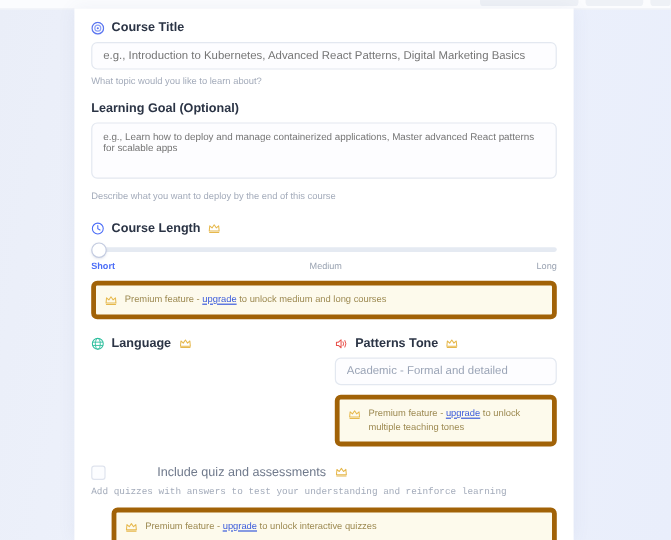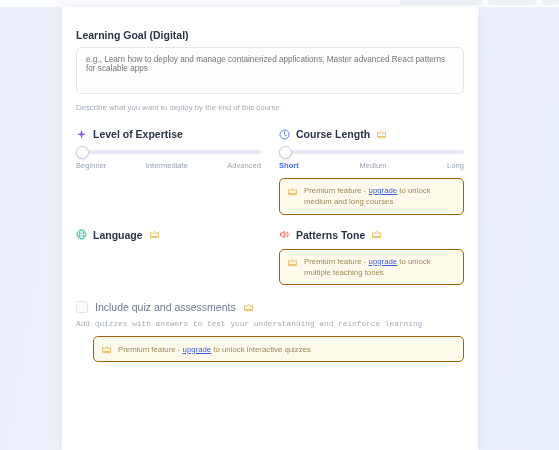--- a/index.html
+++ b/index.html
@@ -103,166 +103,162 @@
   .slider-ticks {
     display: flex; justify-content: space-between;
     font-size: 7.6px; color: #9aa3b2; margin-top: 1px;
   }
   .slider-ticks .tick-active { color: #4a6cf7; font-weight: bold; }
 
   
   .notice {
     box-sizing: border-box;
     display: flex; align-items: flex-start; gap: 6px;
-    border: 1px solid #a16207;
+    border: 4px solid #a16207;
     background: #fdfaec;
     border-radius: 5px;
     padding: 6px 7px;
     margin-top: 8px;
   }
   .notice-text {
     font-size: 7.8px; color: #9d8a52; line-height: 1.45;
   }
   .notice-text a {
     color: #3b5bdb; text-decoration: underline;
   }
   .notice .crown { flex: 0 0 auto; margin-top: 1px; }
 
   
   .check-row { display: flex; align-items: center; gap: 7px; }
   .checkbox {
     width: 10px; height: 10px; border-radius: 2.5px;
     border: 1px solid #dfe4ee; background: #fcfdff;
   }
-  .check-label { font-size: 10.5px; color: #707a8c; }
+  .check-label { font-size: 10.5px; color: #707a8c; margin-left: 36px; }
 
   .sep { height: 12px; }
 </style>
 </head>
 <body>
 
 <div class="page">
   <div class="top-strip"></div>
   <div class="top-chip" style="left:400px;width:82px;"></div>
   <div class="top-chip" style="left:488px;width:48px;"></div>
   <div class="top-chip" style="left:542px;width:17px;"></div>
 
   <div class="card">
     <div class="card-inner">
 
+      <div class="field">
+        <div class="label-row">
+          <span class="icon">
+            <svg width="11" height="11" viewBox="0 0 16 16">
+              <circle cx="8" cy="8" r="7" fill="none" stroke="#5b76f0" stroke-width="1.6"></circle>
+              <circle cx="8" cy="8" r="3.6" fill="none" stroke="#8ea2f5" stroke-width="1.5"></circle>
+              <circle cx="8" cy="8" r="1.3" fill="#5b76f0"></circle>
+            </svg>
+          </span>
+          <span>Course Title</span>
+        </div>
+        <input class="text-input" type="text" placeholder="e.g., Introduction to Kubernetes, Advanced React Patterns, Digital Marketing Basics" style="">
+        <div class="helper">What topic would you like to learn about?</div>
+      </div>
 
       <div class="sep"></div>
 
       <div class="field">
         <div class="label-row plain">
-          <span>Learning Goal (Digital)</span>
+          <span>Learning Goal (Optional)</span>
         </div>
         <textarea class="text-area" placeholder="e.g., Learn how to deploy and manage containerized applications, Master advanced React patterns for scalable apps" style=""></textarea>
         <div class="helper">Describe what you want to deploy by the end of this course</div>
       </div>
 
       <div class="sep" style="height:16px;"></div>
+
+      <div class="cols">
+
+        <div class="col">
+          <div class="label-row">
+            <span class="icon">
+              <svg width="11" height="11" viewBox="0 0 16 16">
+                <circle cx="8" cy="8" r="6.6" fill="none" stroke="#4a6cf7" stroke-width="1.3"></circle>
+                <path d="M8 4.3 V8.2 L10.7 9.7" fill="none" stroke="#4a6cf7" stroke-width="1.3" stroke-linecap="round"></path>
+              </svg>
+            </span>
+            <span>Course Length</span>
+            <span class="icon crown">
+              <svg width="11" height="11" viewBox="0 0 16 16">
+                <path d="M2 11 L2.6 4.6 L5.4 7.2 L8 3.4 L10.6 7.2 L13.4 4.6 L14 11 Z" fill="none" stroke="#e6b84c" stroke-width="1.25" stroke-linejoin="round"></path>
+                <path d="M2.4 12.6 H13.6" stroke="#e6b84c" stroke-width="1.25" stroke-linecap="round"></path>
+              </svg>
+            </span>
+          </div>
+          <div class="slider-wrap">
+            <div class="slider-track"></div>
+            <div class="slider-thumb"></div>
+          </div>
+          <div class="slider-ticks">
+            <span class="tick-active">Short</span>
+            <span>Medium</span>
+            <span>Long</span>
+          </div>
+          <div class="notice">
+            <span class="icon crown">
+              <svg width="11" height="11" viewBox="0 0 16 16">
+                <path d="M2 11 L2.6 4.6 L5.4 7.2 L8 3.4 L10.6 7.2 L13.4 4.6 L14 11 Z" fill="none" stroke="#e6b84c" stroke-width="1.25" stroke-linejoin="round"></path>
+                <path d="M2.4 12.6 H13.6" stroke="#e6b84c" stroke-width="1.25" stroke-linecap="round"></path>
+              </svg>
+            </span>
+            <span class="notice-text"><span>Premium feature - </span><a href="#">upgrade</a><span> to unlock medium and long courses</span></span>
+          </div>
+        </div>
+      </div>
+
+      <div class="sep" style="height:14px;"></div>
 
       <div class="cols">
         <div class="col">
           <div class="label-row">
             <span class="icon">
               <svg width="11" height="11" viewBox="0 0 16 16">
-                <path d="M8 0.8 L9.5 6.0 L14.5 7.6 L9.5 9.2 L8 14.4 L6.5 9.2 L1.5 7.6 L6.5 6.0 Z" fill="#8b5cf6"></path>
-              </svg>
-            </span>
-            <span>Level of Expertise</span>
-          </div>
-          <div class="slider-wrap">
-            <div class="slider-track"></div>
-            <div class="slider-thumb"></div>
-          </div>
-          <div class="slider-ticks">
-            <span>Beginner</span>
-            <span>Intermediate</span>
-            <span>Advanced</span>
+                <circle cx="8" cy="8" r="6.6" fill="none" stroke="#2fbf9e" stroke-width="1.3"></circle>
+                <ellipse cx="8" cy="8" rx="3" ry="6.6" fill="none" stroke="#2fbf9e" stroke-width="1.1"></ellipse>
+                <path d="M1.6 6 H14.4 M1.6 10 H14.4" stroke="#2fbf9e" stroke-width="1.1"></path>
+              </svg>
+            </span>
+            <span>Language</span>
+            <span class="icon crown">
+              <svg width="11" height="11" viewBox="0 0 16 16">
+                <path d="M2 11 L2.6 4.6 L5.4 7.2 L8 3.4 L10.6 7.2 L13.4 4.6 L14 11 Z" fill="none" stroke="#e6b84c" stroke-width="1.25" stroke-linejoin="round"></path>
+                <path d="M2.4 12.6 H13.6" stroke="#e6b84c" stroke-width="1.25" stroke-linecap="round"></path>
+              </svg>
+            </span>
           </div>
         </div>
 
         <div class="col">
           <div class="label-row">
             <span class="icon">
               <svg width="11" height="11" viewBox="0 0 16 16">
-                <circle cx="8" cy="8" r="6.6" fill="none" stroke="#4a6cf7" stroke-width="1.3"></circle>
-                <path d="M8 4.3 V8.2 L10.7 9.7" fill="none" stroke="#4a6cf7" stroke-width="1.3" stroke-linecap="round"></path>
-              </svg>
-            </span>
-            <span>Course Length</span>
-            <span class="icon crown">
-              <svg width="11" height="11" viewBox="0 0 16 16">
-                <path d="M2 11 L2.6 4.6 L5.4 7.2 L8 3.4 L10.6 7.2 L13.4 4.6 L14 11 Z" fill="none" stroke="#e6b84c" stroke-width="1.25" stroke-linejoin="round"></path>
-                <path d="M2.4 12.6 H13.6" stroke="#e6b84c" stroke-width="1.25" stroke-linecap="round"></path>
-              </svg>
-            </span>
-          </div>
-          <div class="slider-wrap">
-            <div class="slider-track"></div>
-            <div class="slider-thumb"></div>
-          </div>
-          <div class="slider-ticks">
-            <span class="tick-active">Short</span>
-            <span>Medium</span>
-            <span>Long</span>
-          </div>
-          <div class="notice">
-            <span class="icon crown">
-              <svg width="11" height="11" viewBox="0 0 16 16">
-                <path d="M2 11 L2.6 4.6 L5.4 7.2 L8 3.4 L10.6 7.2 L13.4 4.6 L14 11 Z" fill="none" stroke="#e6b84c" stroke-width="1.25" stroke-linejoin="round"></path>
-                <path d="M2.4 12.6 H13.6" stroke="#e6b84c" stroke-width="1.25" stroke-linecap="round"></path>
-              </svg>
-            </span>
-            <span class="notice-text"><span>Premium feature - </span><a href="#">upgrade</a><span> to unlock medium and long courses</span></span>
-          </div>
-        </div>
-      </div>
-
-      <div class="sep" style="height:14px;"></div>
-
-      <div class="cols">
-        <div class="col">
-          <div class="label-row">
-            <span class="icon">
-              <svg width="11" height="11" viewBox="0 0 16 16">
-                <circle cx="8" cy="8" r="6.6" fill="none" stroke="#2fbf9e" stroke-width="1.3"></circle>
-                <ellipse cx="8" cy="8" rx="3" ry="6.6" fill="none" stroke="#2fbf9e" stroke-width="1.1"></ellipse>
-                <path d="M1.6 6 H14.4 M1.6 10 H14.4" stroke="#2fbf9e" stroke-width="1.1"></path>
-              </svg>
-            </span>
-            <span>Language</span>
-            <span class="icon crown">
-              <svg width="11" height="11" viewBox="0 0 16 16">
-                <path d="M2 11 L2.6 4.6 L5.4 7.2 L8 3.4 L10.6 7.2 L13.4 4.6 L14 11 Z" fill="none" stroke="#e6b84c" stroke-width="1.25" stroke-linejoin="round"></path>
-                <path d="M2.4 12.6 H13.6" stroke="#e6b84c" stroke-width="1.25" stroke-linecap="round"></path>
-              </svg>
-            </span>
-          </div>
-        </div>
-
-        <div class="col">
-          <div class="label-row">
-            <span class="icon">
-              <svg width="11" height="11" viewBox="0 0 16 16">
                 <path d="M2 6 H4.4 L7.6 3.2 V12.8 L4.4 10 H2 Z" fill="none" stroke="#e8504a" stroke-width="1.25" stroke-linejoin="round"></path>
                 <path d="M10 5.6 Q11.6 8 10 10.4" fill="none" stroke="#e8504a" stroke-width="1.2" stroke-linecap="round"></path>
                 <path d="M12.3 4 Q14.8 8 12.3 12" fill="none" stroke="#e8504a" stroke-width="1.2" stroke-linecap="round"></path>
               </svg>
             </span>
             <span>Patterns Tone</span>
             <span class="icon crown">
               <svg width="11" height="11" viewBox="0 0 16 16">
                 <path d="M2 11 L2.6 4.6 L5.4 7.2 L8 3.4 L10.6 7.2 L13.4 4.6 L14 11 Z" fill="none" stroke="#e6b84c" stroke-width="1.25" stroke-linejoin="round"></path>
                 <path d="M2.4 12.6 H13.6" stroke="#e6b84c" stroke-width="1.25" stroke-linecap="round"></path>
               </svg>
             </span>
           </div>
+          <input class="text-input plain-value" type="text" readonly="" value="Academic - Formal and detailed" style="">
           <div class="notice">
             <span class="icon crown">
               <svg width="11" height="11" viewBox="0 0 16 16">
                 <path d="M2 11 L2.6 4.6 L5.4 7.2 L8 3.4 L10.6 7.2 L13.4 4.6 L14 11 Z" fill="none" stroke="#e6b84c" stroke-width="1.25" stroke-linejoin="round"></path>
                 <path d="M2.4 12.6 H13.6" stroke="#e6b84c" stroke-width="1.25" stroke-linecap="round"></path>
               </svg>
             </span>
             <span class="notice-text"><span>Premium feature - </span><a href="#">upgrade</a><span> to unlock multiple teaching tones</span></span>
           </div>
         </div>

